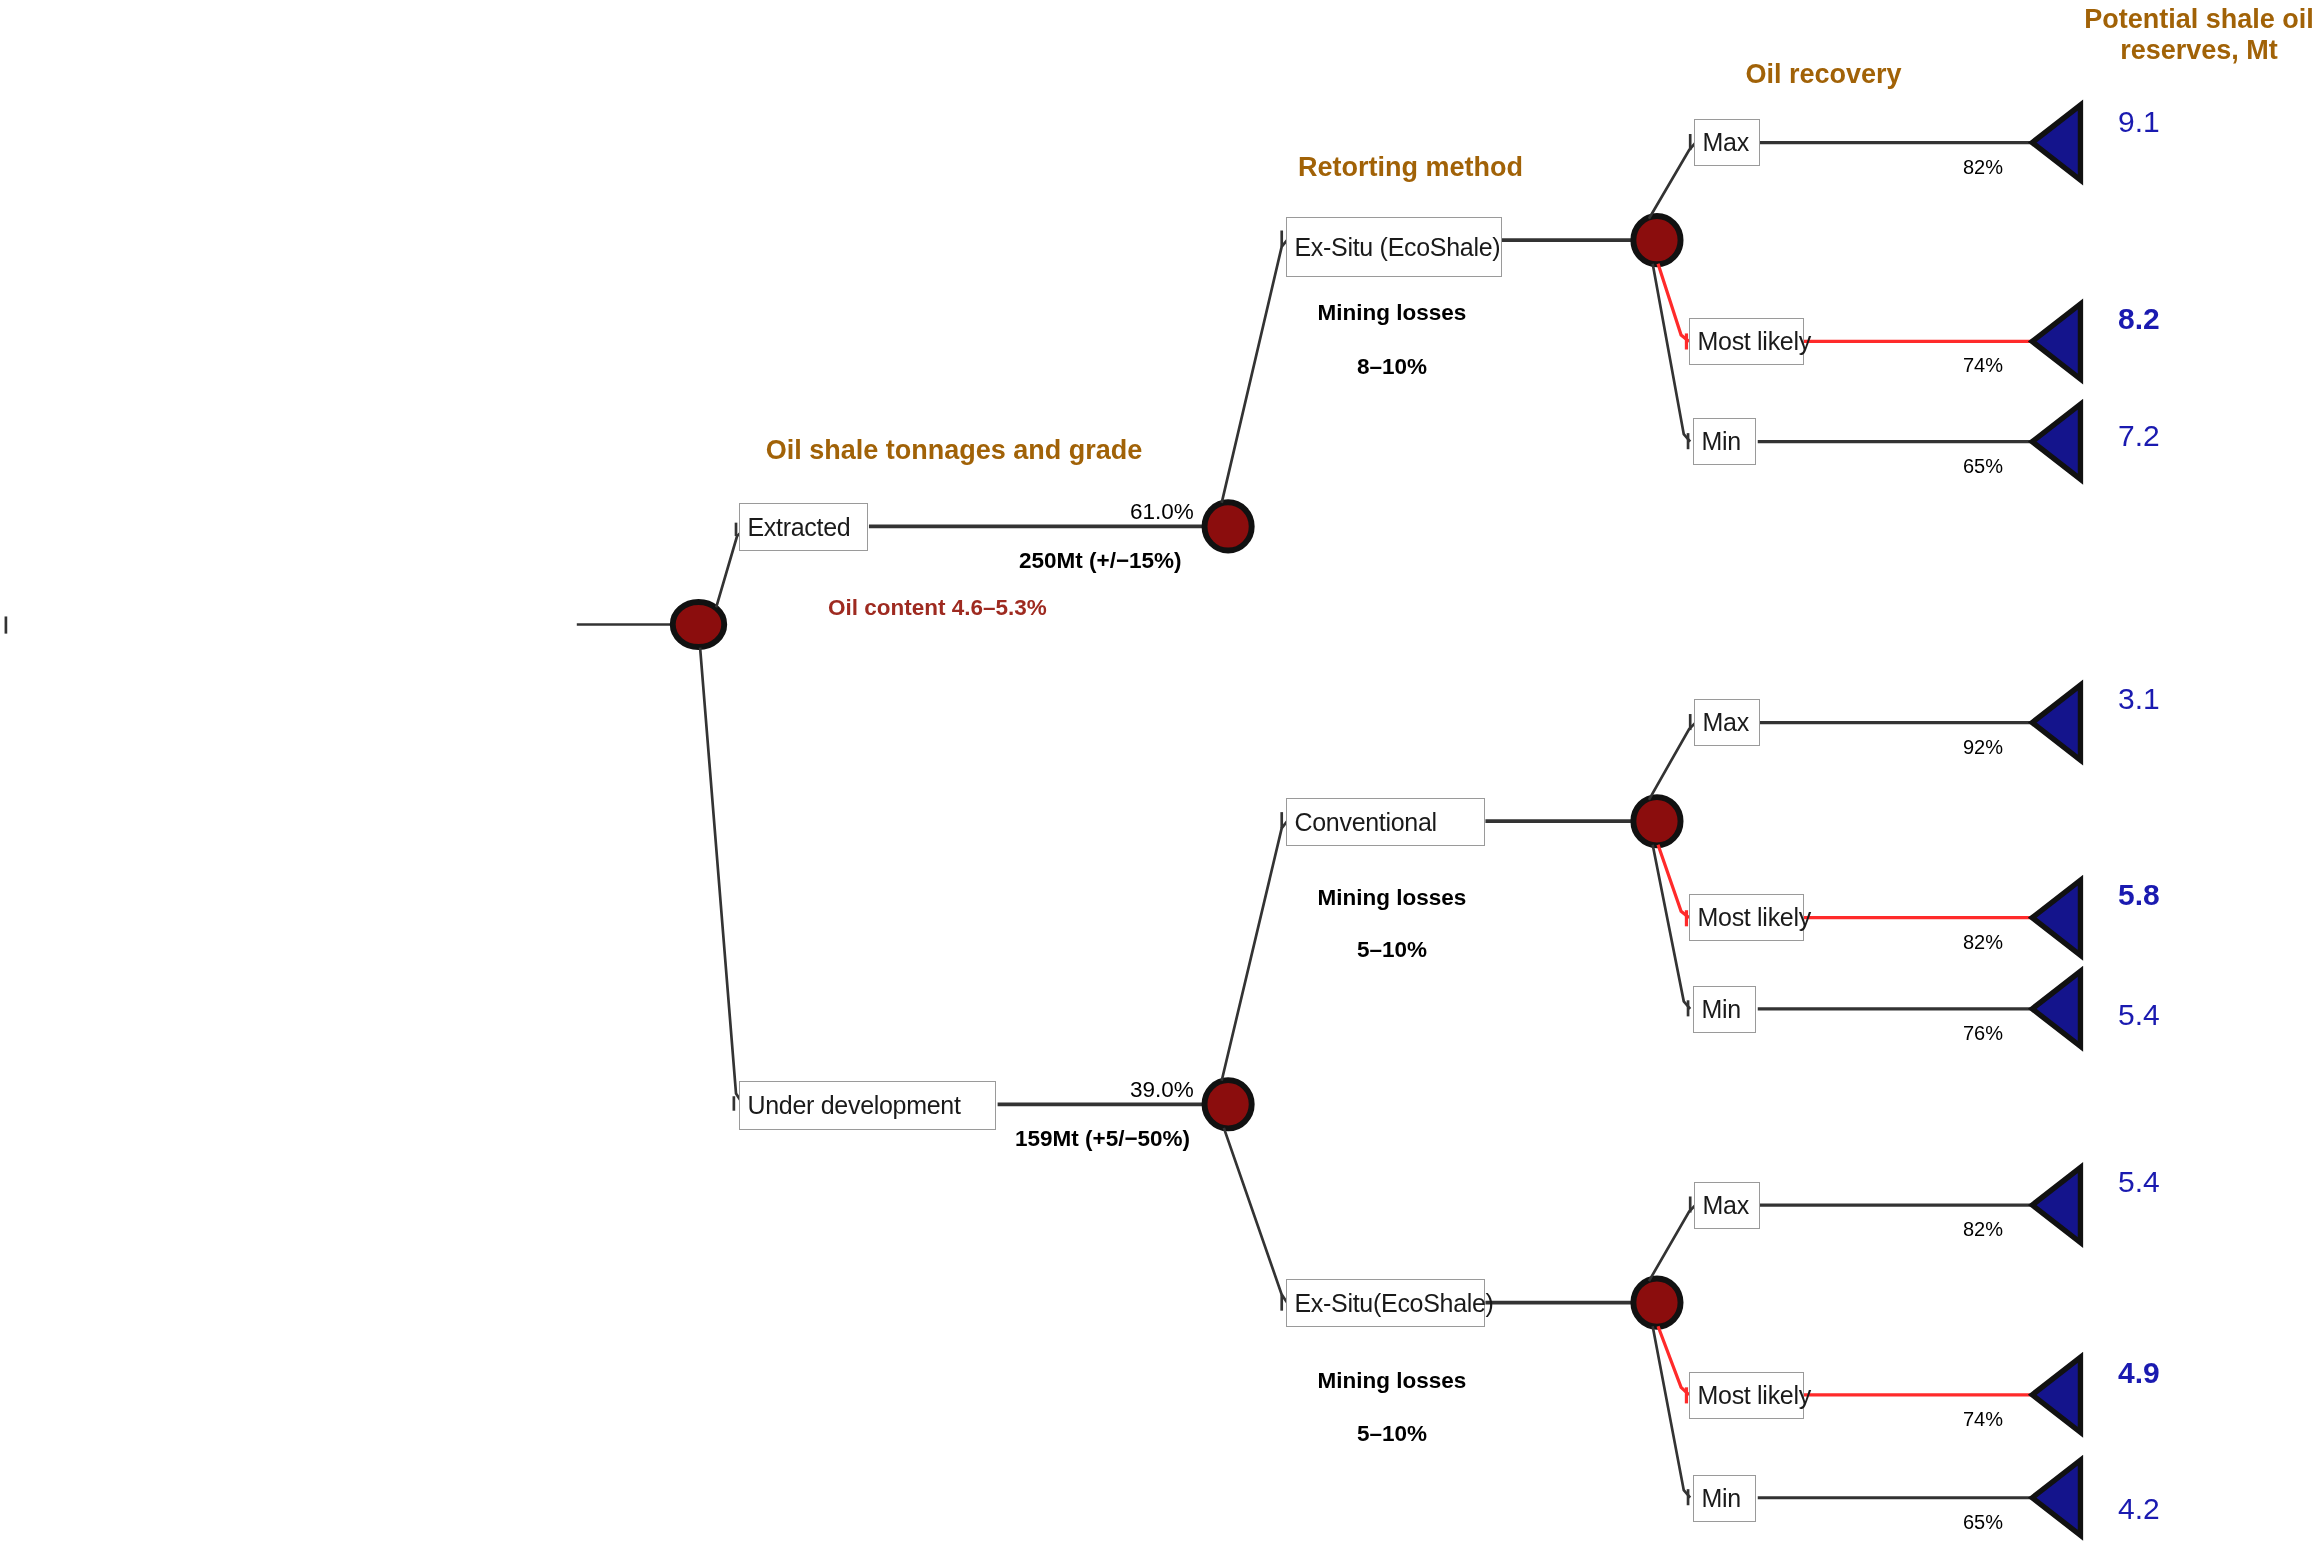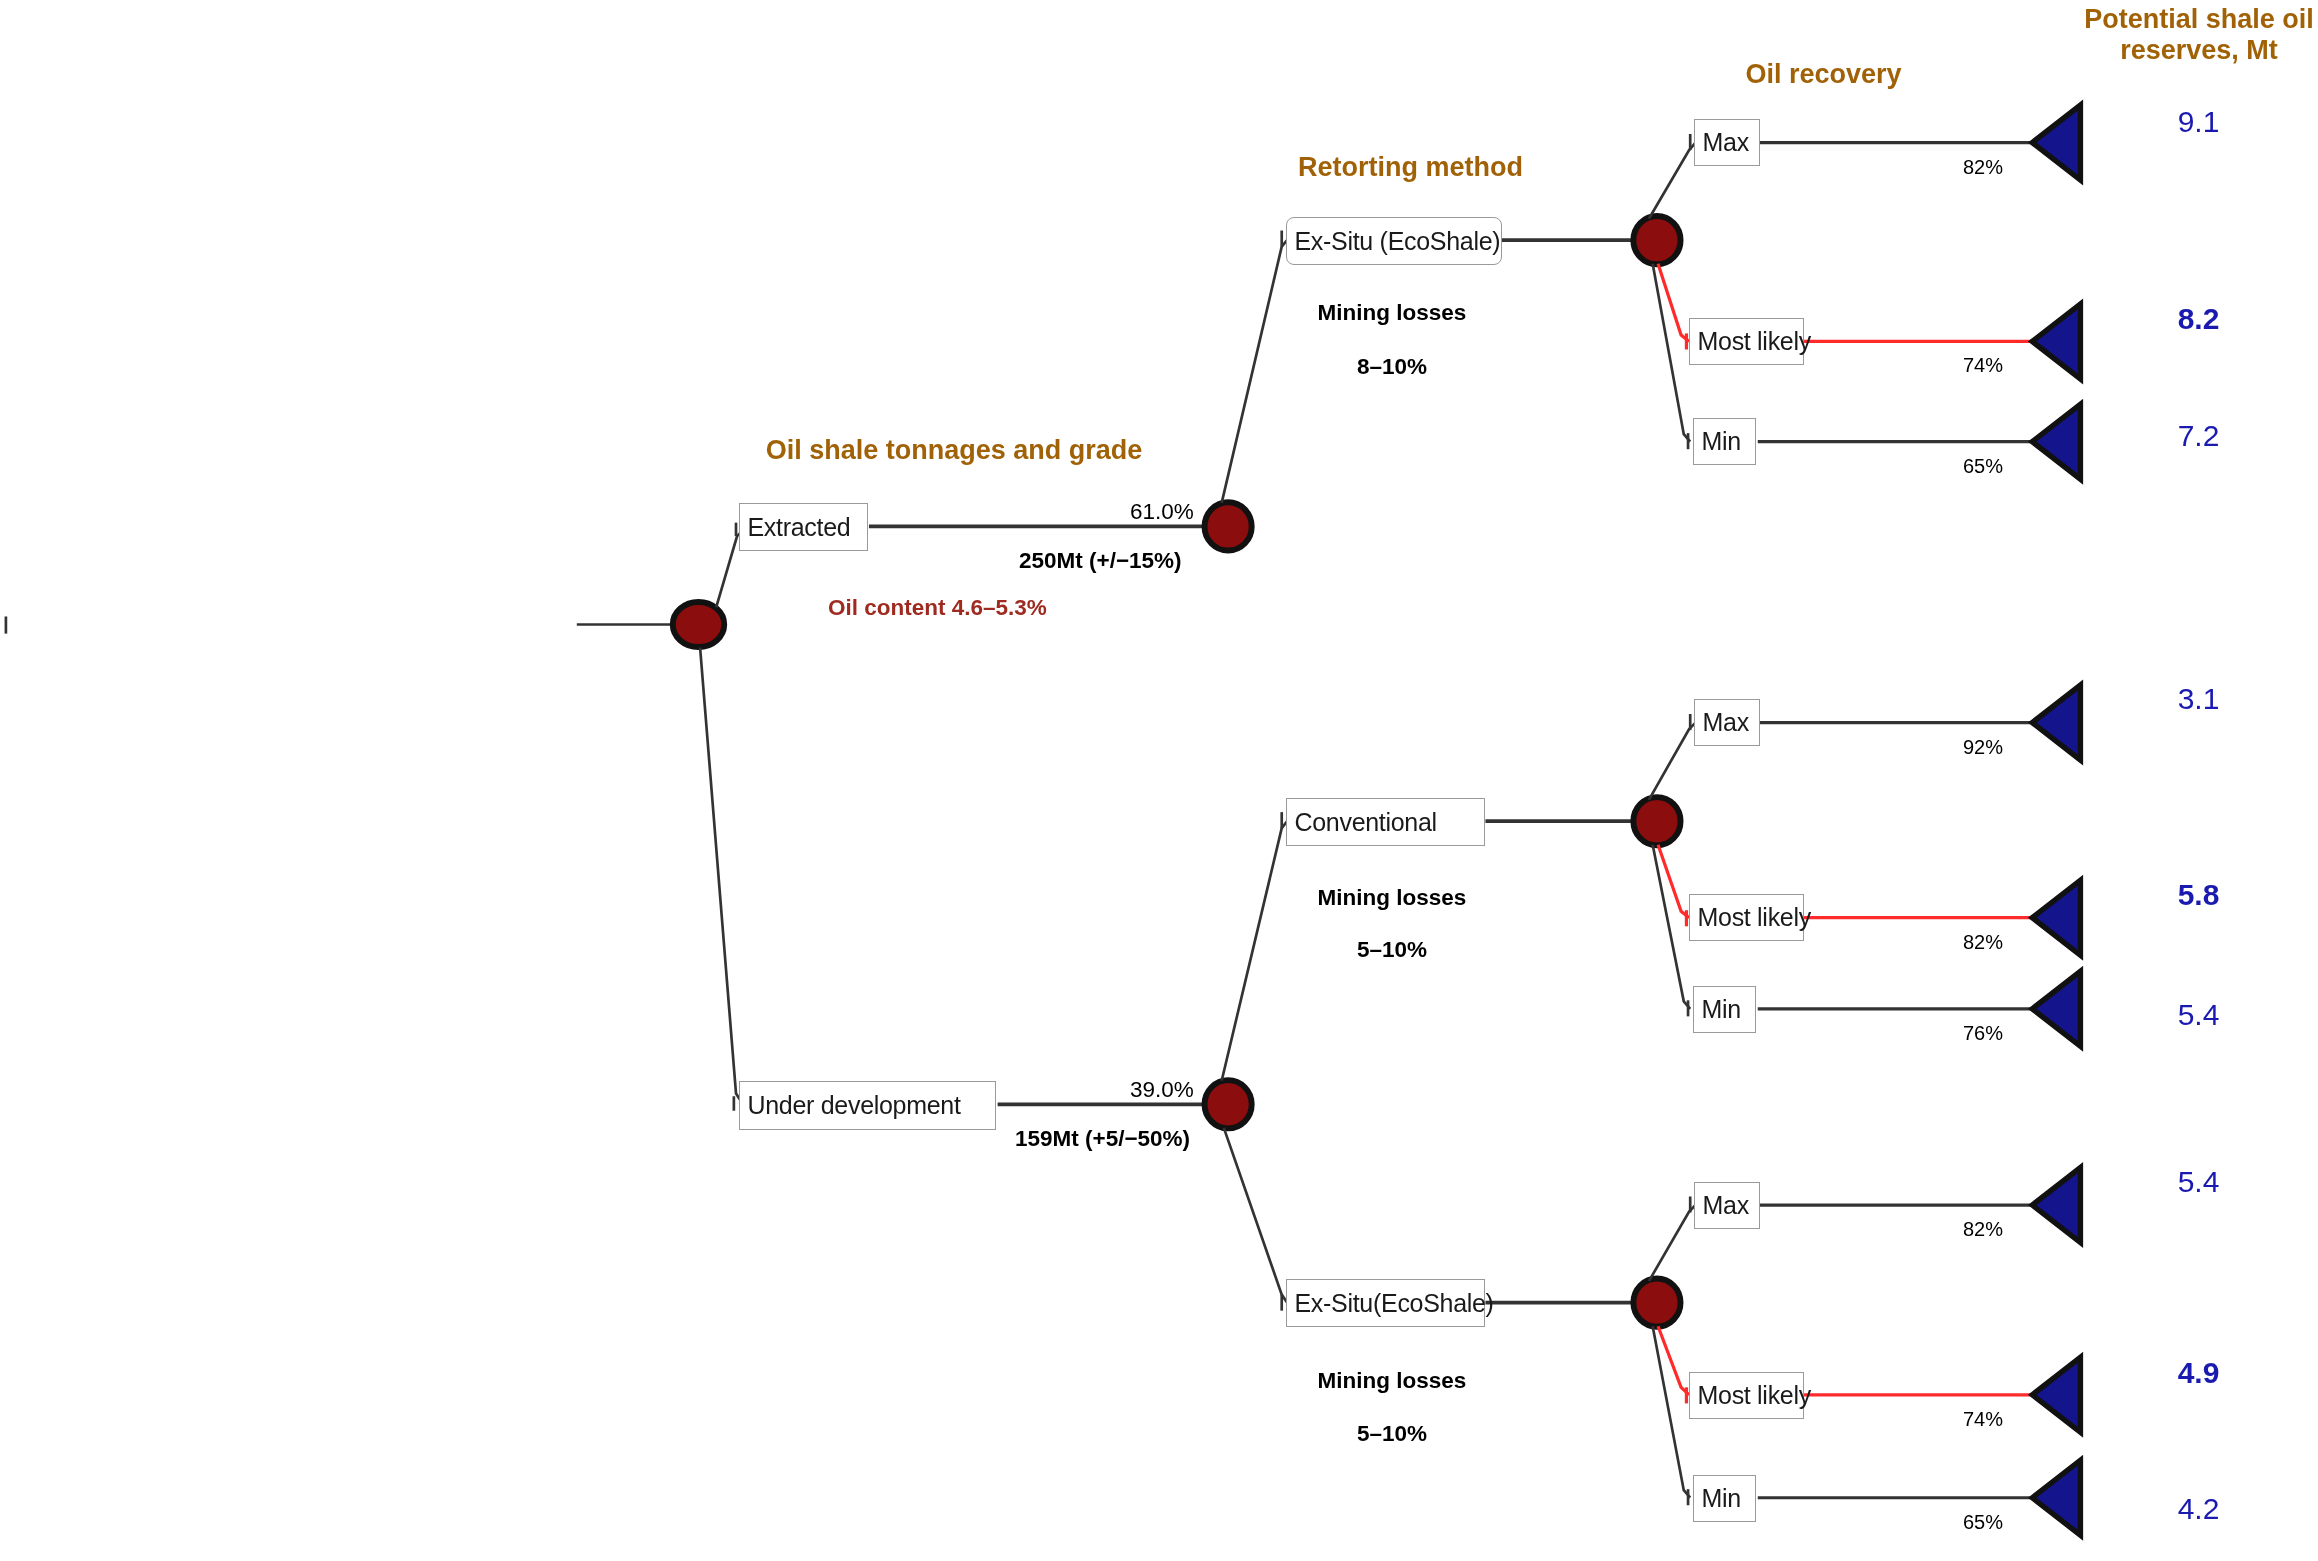--- a/index.html
+++ b/index.html
@@ -81,21 +81,20 @@
     font-size: 20px;
     font-weight: normal;
     color: #000000;
     white-space: nowrap;
   }
   .payoff {
     position: absolute;
     font-size: 30px;
     color: #1a1ab0;
     white-space: nowrap;
-    text-align: center;
   }
   .payoff.bold {
     font-weight: bold;
   }
 </style>
 </head>
 <body>
 
 <div id="canvas">
 
@@ -205,21 +204,21 @@
   <div class="node-box" style="left:739px; top:1081px; width:257px; height:49px;">Under development</div>
 
   <div class="edge-label plain" style="left:1130px; top:499px;">61.0%</div>
   <div class="edge-label" style="left:1019px; top:548px;">250Mt (+/−15%)</div>
 
   <div class="edge-label plain" style="left:1130px; top:1077px;">39.0%</div>
   <div class="edge-label" style="left:1007px; top:1126px;margin-left:8px;">159Mt (+5/−50%)</div>
 
   <div class="oil-content-note" style="left:828px; top:595px;">Oil content 4.6–5.3%</div>
 
-  <div class="node-box" style="left:1286px; top:217px; width:216px; height:48px;border-radius:8px;">Ex-Situ (EcoShale)</div>
+  <div class="node-box" style="left:1286px; top:217px; width:216px; height:60px;">Ex-Situ (EcoShale)</div>
   <div class="losses-label" style="left:1306px; top:300px; width:172px;">Mining losses</div>
   <div class="losses-label" style="left:1306px; top:354px; width:172px;">8–10%</div>
 
   <div class="node-box" style="left:1286px; top:798px; width:199px; height:48px;">Conventional</div>
   <div class="losses-label" style="left:1306px; top:885px; width:172px;">Mining losses</div>
   <div class="losses-label" style="left:1306px; top:937px; width:172px;">5–10%</div>
 
   <div class="node-box" style="left:1286px; top:1279px; width:199px; height:48px;">Ex-Situ(EcoShale)</div>
   <div class="losses-label" style="left:1306px; top:1368px; width:172px;">Mining losses</div>
   <div class="losses-label" style="left:1306px; top:1421px; width:172px;">5–10%</div>

